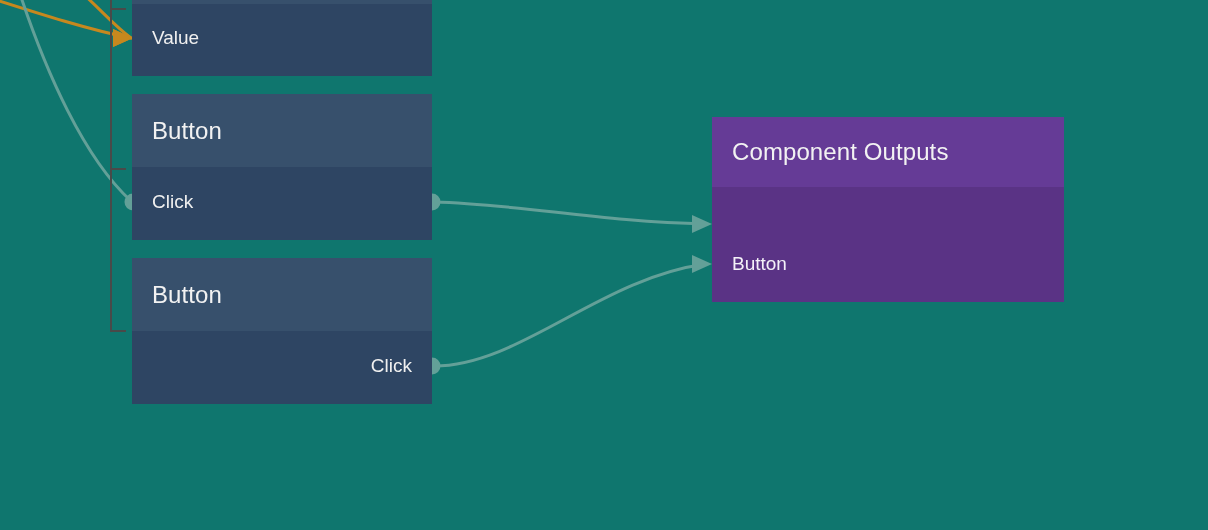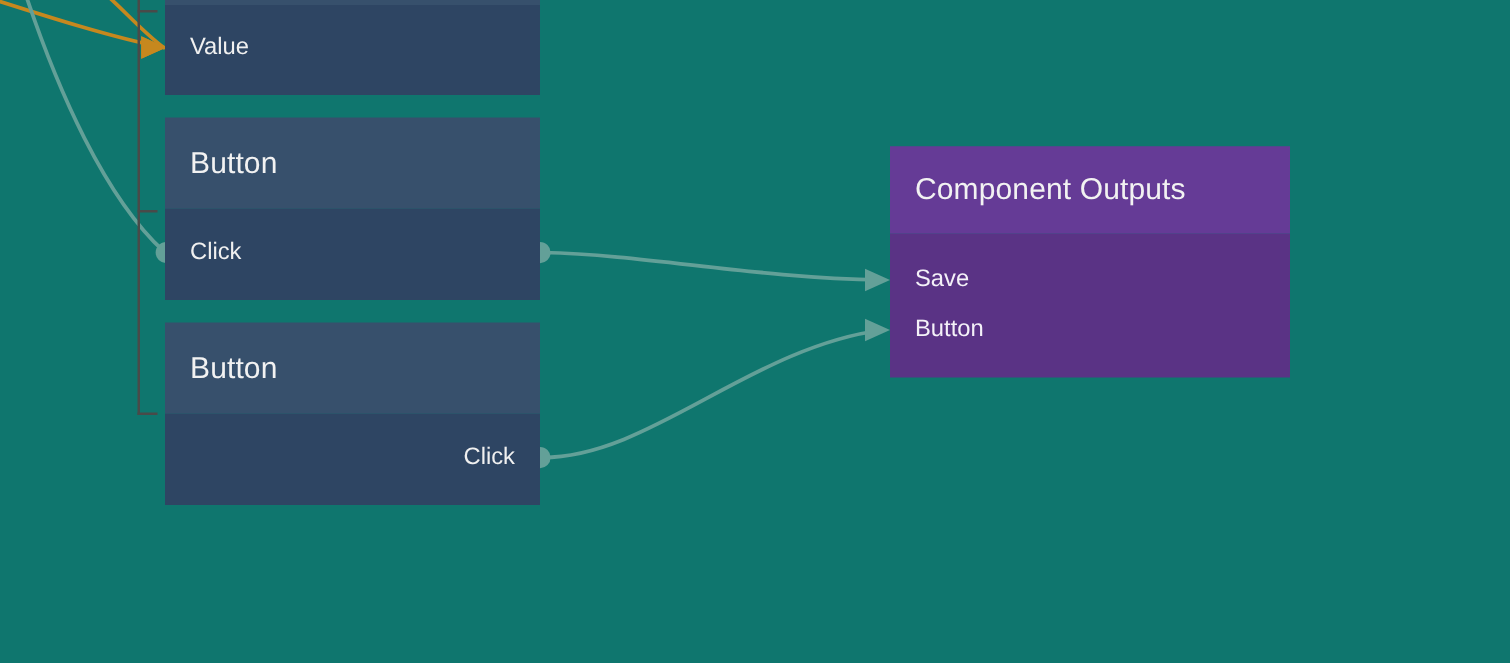--- a/index.html
+++ b/index.html
@@ -126,26 +126,25 @@
         </div>
       </div>
       <div class="node node-blue" style="left: 132px; top: 258px; width: 300px;">
         <div class="node-header" style="height: 73px; background: rgb(55, 80, 108);">
           <span class="node-title">Button</span>
         </div>
         <div class="node-body" style="height: 73px; background: rgb(46, 69, 99); position: relative;">
           <div class="port-row right" style="position: absolute; left: 0px; width: 100%; height: 28px; top: 21px;">Click</div>
         </div>
       </div>
-      <div class="node node-purple" style="left: 712px; top: 117px; width: 320px;">
+      <div class="node node-purple" style="left: 712px; top: 117px; width: 352px;">
         <div class="node-header" style="height: 70px; background: rgb(101, 59, 150);">
           <span class="node-title">Component Outputs</span>
         </div>
         <div class="node-body" style="height: 115px; background: rgb(90, 51, 133); position: relative;">
-          <div class="port-row left" style="position: absolute; left: 0px; width: 100%; height: 28px; top: 23px;">Save</div>
           <div class="port-row left" style="position: absolute; left: 0px; width: 100%; height: 28px; top: 63px;">Button</div>
         </div>
       </div>
     </div>
 
   <div class="group-bracket" style="left: 110px; top: -20px; height: 352px; width: 18px;">
     <div class="spine" style="background: rgb(73, 74, 73);"></div>
   <div class="tick" style="top: 28px; background: rgb(73, 74, 73);"></div>
       <div class="tick" style="top: 188px; background: rgb(73, 74, 73);"></div>
       <div class="tick" style="top: 350px; background: rgb(73, 74, 73);"></div>

